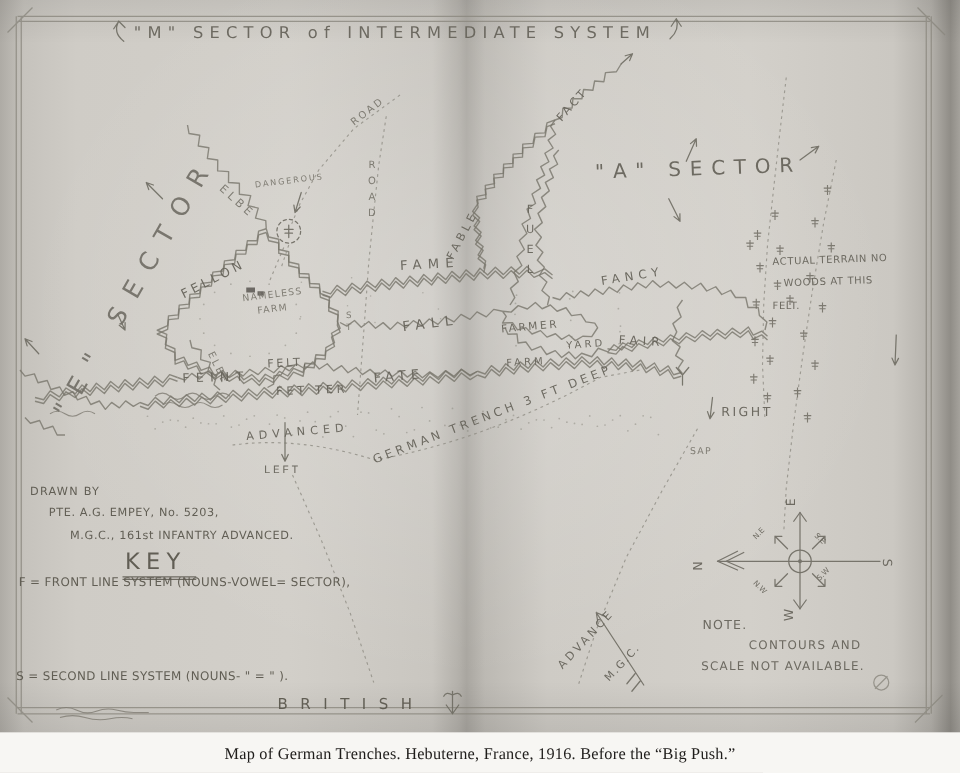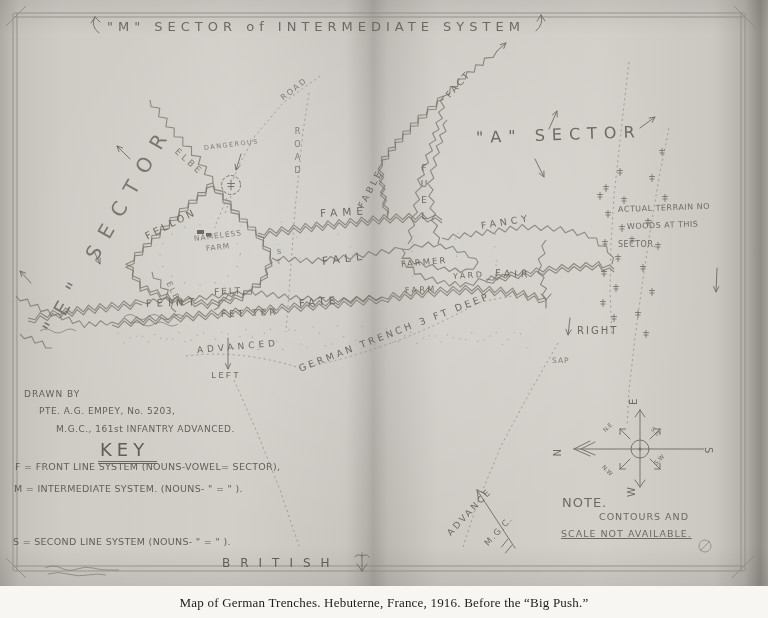--- a/index.html
+++ b/index.html
@@ -297,33 +297,32 @@
     <span class="lbl" style="left:453px;top:273px;font-size:8px;letter-spacing:2.5px;transform:rotate(-4deg);">YARD</span>
     <span class="lbl" style="left:495px;top:268px;font-size:9.5px;letter-spacing:4px;transform:rotate(3deg);">FAIR</span>
     <span class="lbl lt" style="left:552px;top:313px;font-size:7.5px;letter-spacing:1px;margin-top:44px;">SAP</span>
     <span class="lbl" style="left:577px;top:326px;font-size:10px;letter-spacing:2px;">RIGHT</span>
     <span class="lbl" style="left:211px;top:372px;font-size:9px;letter-spacing:2px;font-family:Liberation Mono, monospace;">LEFT</span>
     <span class="lbl" style="left:197px;top:346px;font-size:9px;letter-spacing:4px;transform:rotate(-5deg);">ADVANCED</span>
     <span class="lbl" style="left:299px;top:364px;font-size:9.5px;letter-spacing:3px;transform:rotate(-21deg);">GERMAN TRENCH 3 FT DEEP</span>
 
     <span class="lbl" style="left:618px;top:206px;font-size:8px;letter-spacing:.5px;transform:rotate(-2deg);">ACTUAL TERRAIN NO</span>
     <span class="lbl" style="left:627px;top:223px;font-size:8px;letter-spacing:.5px;transform:rotate(-2deg);">WOODS AT THIS</span>
-    <span class="lbl" style="left:618px;top:241px;font-size:8px;letter-spacing:.5px;">SECTOR.</span>
+    <span class="lbl" style="left:618px;top:241px;font-size:8px;letter-spacing:.5px;">FELT.</span>
 
     <span class="lbl dk" style="left:24px;top:390px;font-size:9px;letter-spacing:1px;">DRAWN BY</span>
     <span class="lbl dk" style="left:39px;top:407px;font-size:9px;letter-spacing:.5px;">PTE. A.G. EMPEY, No. 5203,</span>
     <span class="lbl dk" style="left:56px;top:425px;font-size:9px;letter-spacing:.5px;">M.G.C., 161st INFANTRY ADVANCED.</span>
     <span class="lbl dk" id="keytitle" style="left:98px;top:441px;font-size:18px;letter-spacing:5px;">KEY</span>
     <span class="lbl dk" style="left:15px;top:462px;font-size:9.5px;letter-spacing:.3px;">F = FRONT LINE SYSTEM (NOUNS-VOWEL= SECTOR),</span>
-    <span class="lbl dk" style="left:14px;top:484px;font-size:9.5px;letter-spacing:.3px;">M = INTERMEDIATE SYSTEM. (NOUNS- " =  " ).</span>
     <span class="lbl dk" style="left:13px;top:505px;font-size:9.5px;letter-spacing:.3px;margin-top:32px;">S = SECOND LINE SYSTEM (NOUNS- " =  " ).</span>
 
-    <span class="lbl" style="left:562px;top:496px;font-size:13px;letter-spacing:1px;">NOTE.</span>
+    <span class="lbl" style="left:562px;top:496px;font-size:10px;letter-spacing:1px;">NOTE.</span>
     <span class="lbl" style="left:599px;top:512px;font-size:9.5px;letter-spacing:1px;">CONTOURS AND</span>
-    <span class="lbl" style="left:561px;top:529px;font-size:9.5px;letter-spacing:1px;text-decoration:underline;">SCALE NOT AVAILABLE.</span>
+    <span class="lbl" style="left:561px;top:529px;font-size:9.5px;letter-spacing:1px;">SCALE NOT AVAILABLE.</span>
 
     <span class="lbl dk" style="left:222px;top:557px;font-size:12px;letter-spacing:10px;">BRITISH</span>
     <span class="lbl dk" style="left:386px;top:555px;font-size:12px;letter-spacing:10px;margin-top:32px;">LINES</span>
 
     <span class="lbl" style="left:449px;top:530px;font-size:9px;letter-spacing:2.5px;transform:rotate(-47deg);">ADVANCE</span>
     <span class="lbl" style="left:486px;top:540px;font-size:8.5px;letter-spacing:1.5px;transform:rotate(-47deg);">M.G.C.</span>
 
     <span class="lbl" style="left:634px;top:400px;font-size:10px;transform:rotate(-90deg);">E</span>
     <span class="lbl" style="left:632px;top:492px;font-size:10px;transform:rotate(-90deg);">W</span>
     <span class="lbl" style="left:556px;top:444px;font-size:10px;transform:rotate(90deg);">N</span>

